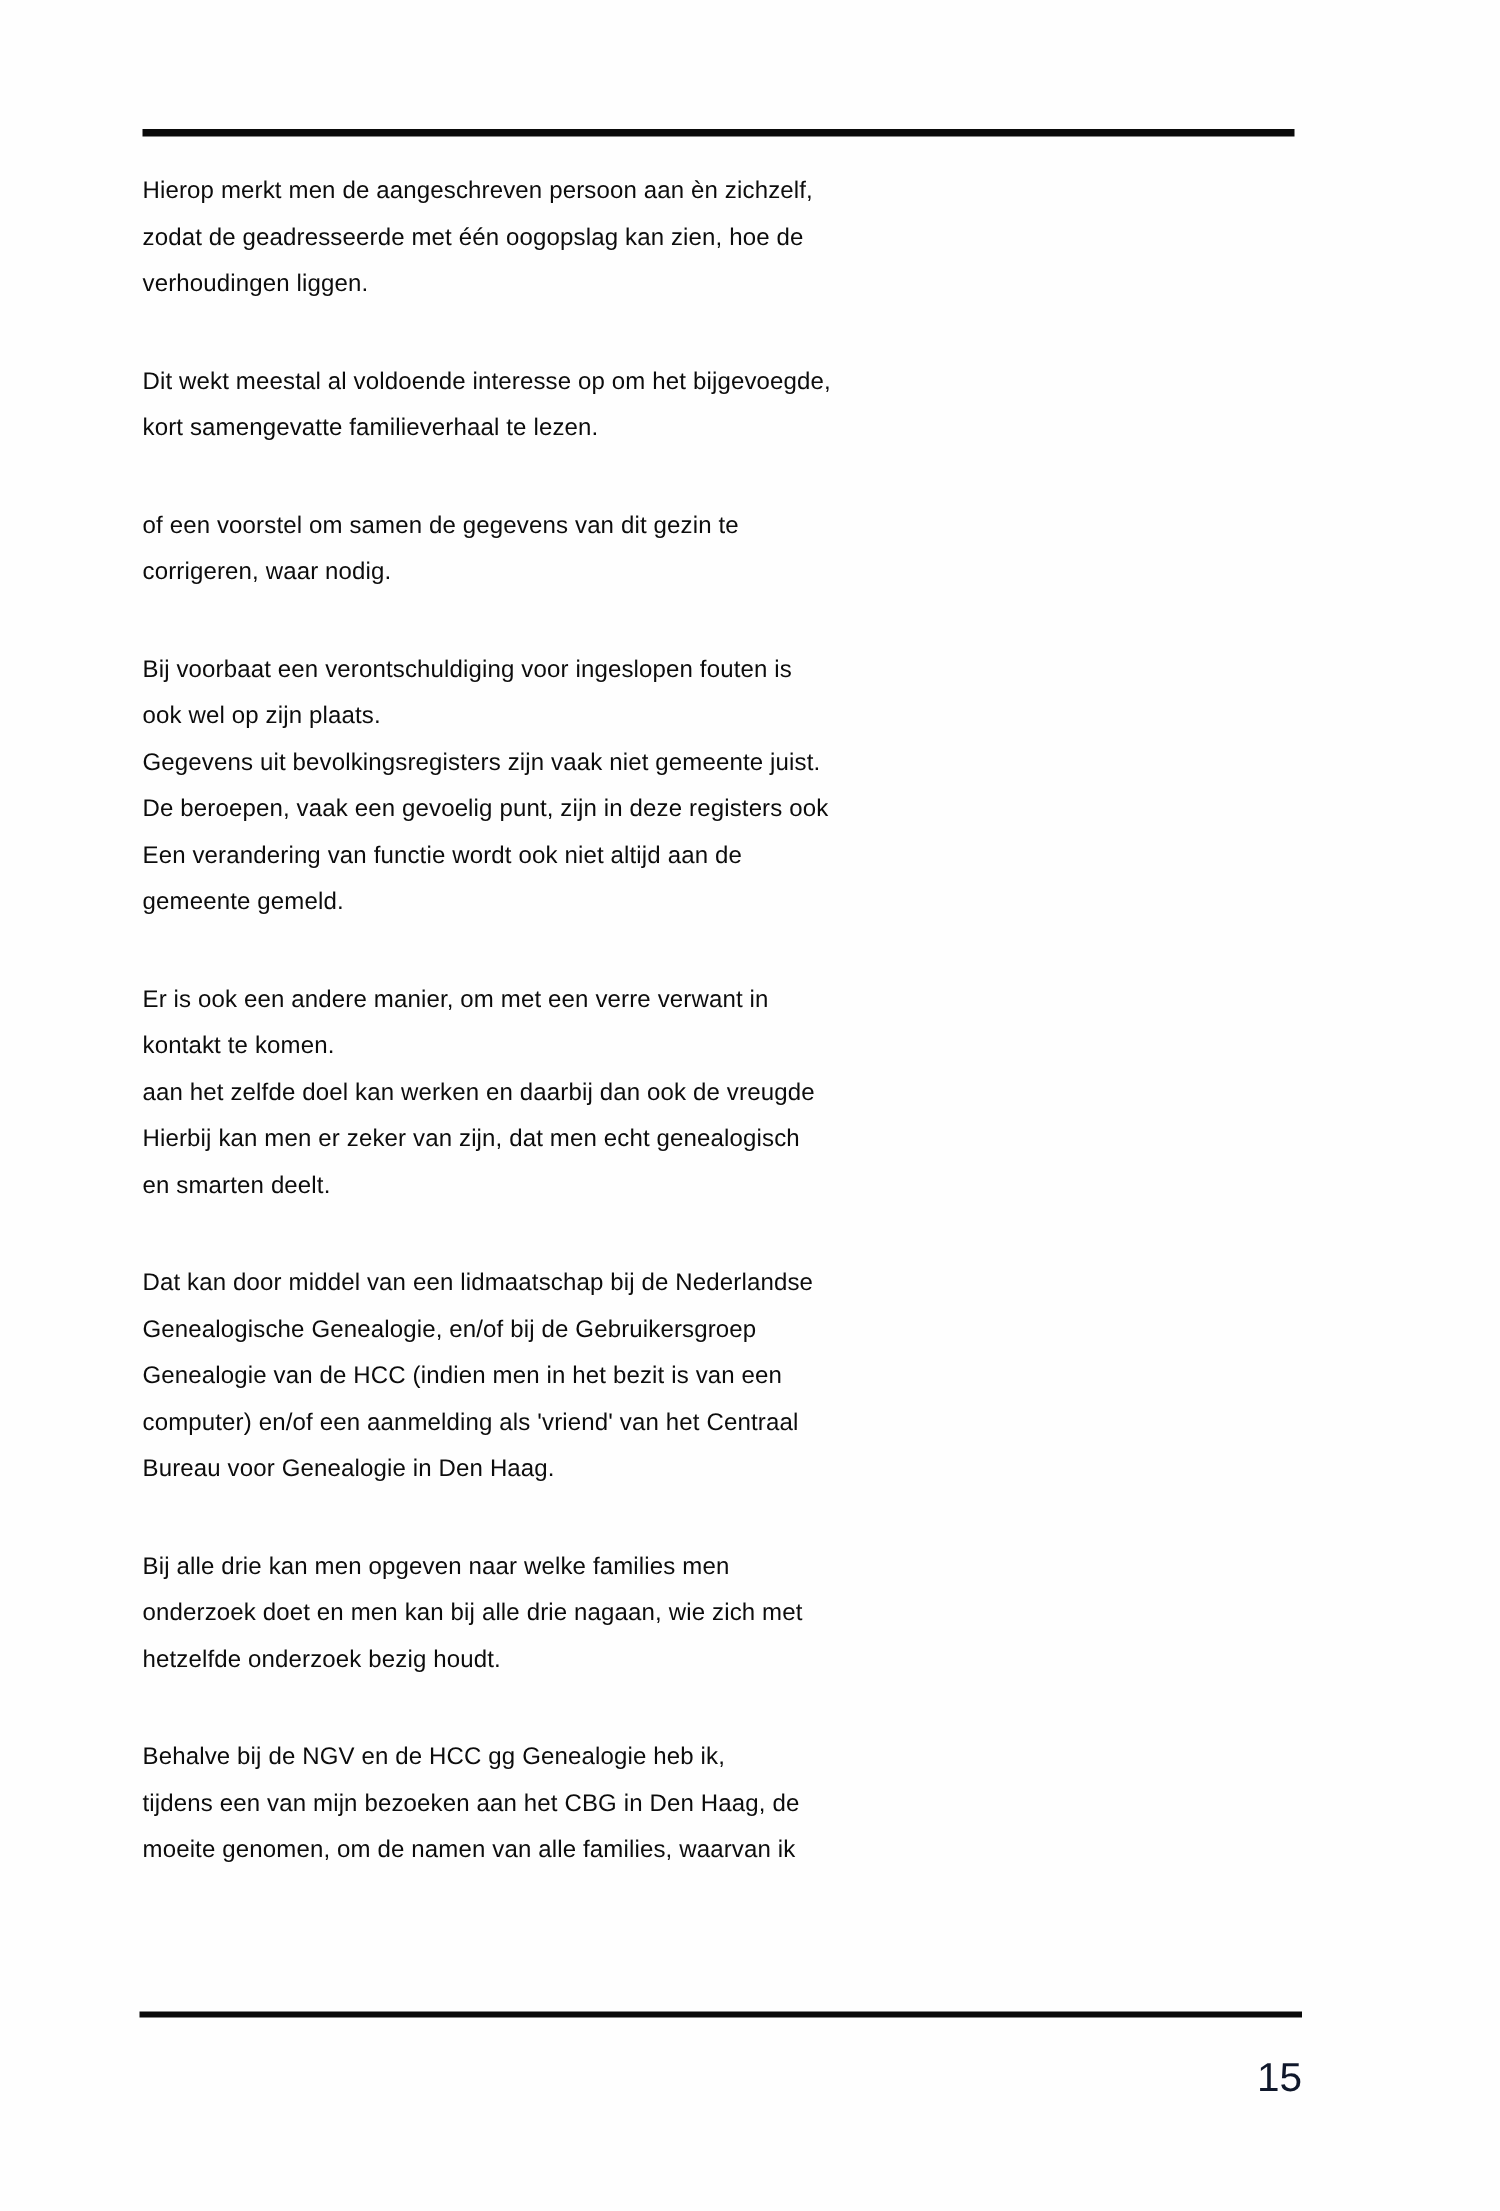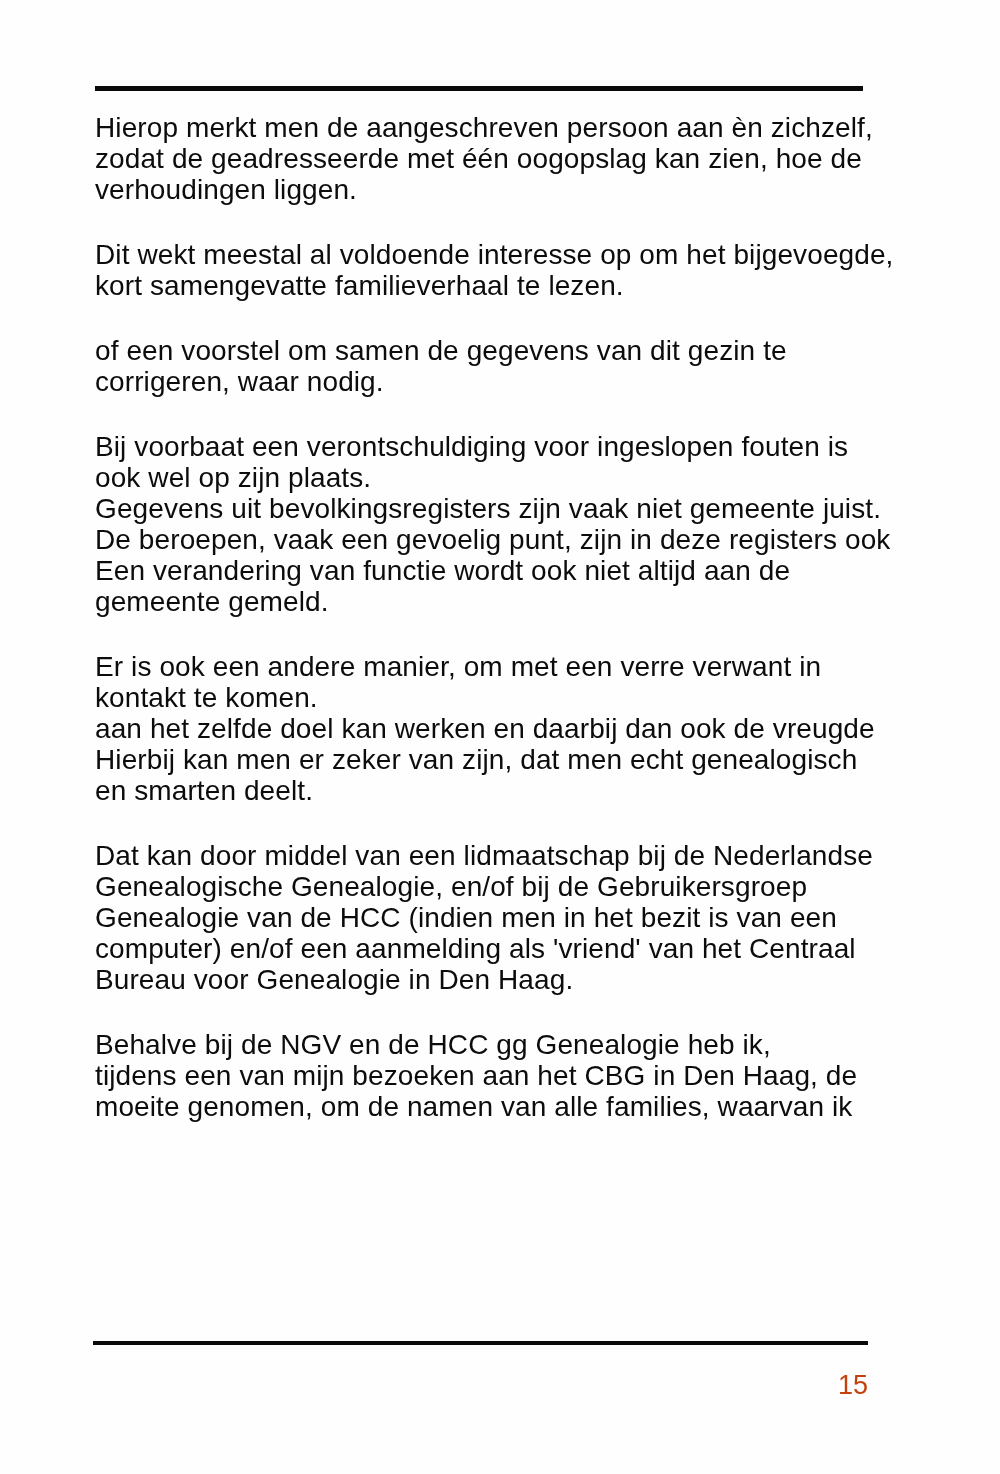--- a/index.html
+++ b/index.html
@@ -35,32 +35,32 @@
   .content {
     position: absolute;
     left: 95px;
     top: 112px;
     width: 775px;
   }
   .para {
     margin: 0 0 34px 0;
   }
   .line {
-    font-size: 28px;
+    font-size: 16px;
     line-height: 31px;
     white-space: nowrap;
     letter-spacing: 0.1px;
   }
   .page-number {
     position: absolute;
     top: 1370px;
     right: 132px;
     font-size: 27px;
     line-height: 31px;
-    color: #c2410c;
+    color: #0f172a;
   }
 </style>
 </head>
 <body>
 
 <div class="page">
 
   <div class="rule rule-top"></div>
 
   <main class="content">
@@ -99,20 +99,25 @@
     </div>
 
     <div class="para">
       <div class="line">Dat kan door middel van een lidmaatschap bij de Nederlandse</div>
       <div class="line">Genealogische Genealogie, en/of bij de Gebruikersgroep</div>
       <div class="line">Genealogie van de HCC (indien men in het bezit is van een</div>
       <div class="line">computer) en/of een aanmelding als 'vriend' van het Centraal</div>
       <div class="line">Bureau voor Genealogie in Den Haag.</div>
     </div>
 
+    <div class="para">
+      <div class="line">Bij alle drie kan men opgeven naar welke families men</div>
+      <div class="line">onderzoek doet en men kan bij alle drie nagaan, wie zich met</div>
+      <div class="line">hetzelfde onderzoek bezig houdt.</div>
+    </div>
 
     <div class="para">
       <div class="line">Behalve bij de NGV en de HCC gg Genealogie heb ik,</div>
       <div class="line">tijdens een van mijn bezoeken aan het CBG in Den Haag, de</div>
       <div class="line">moeite genomen, om de namen van alle families, waarvan ik</div>
     </div>
 
   </main>
 
   <div class="rule rule-bottom"></div>

